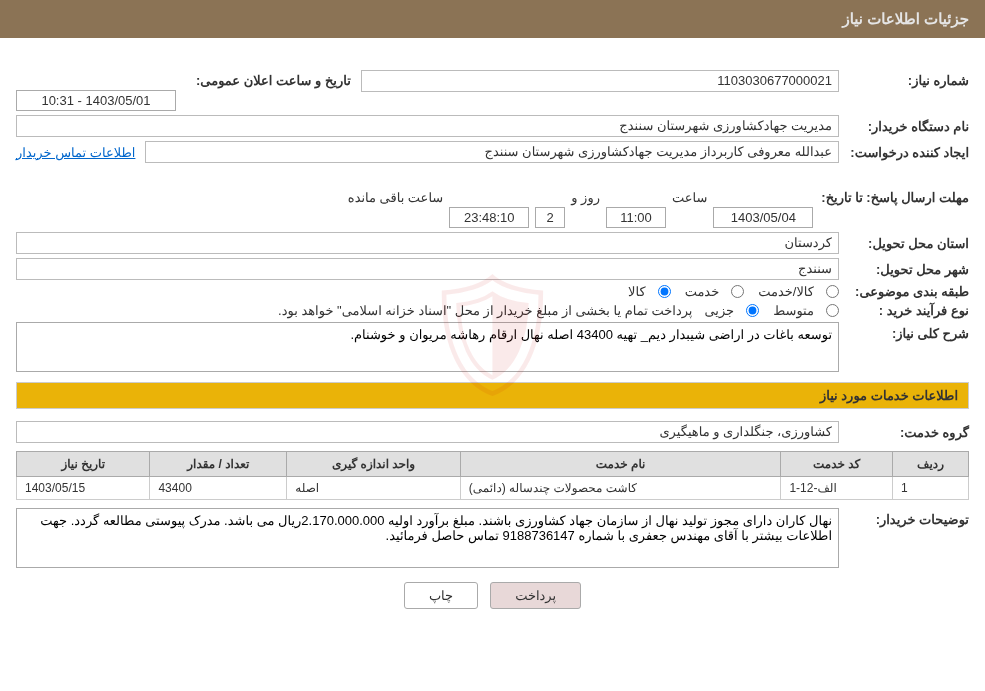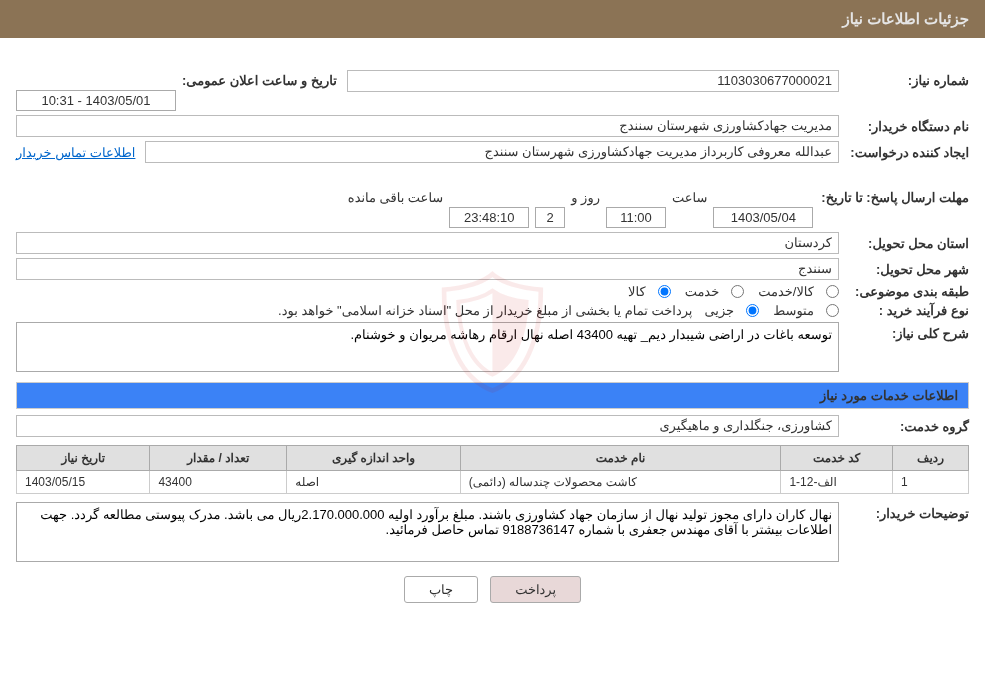--- a/index.html
+++ b/index.html
@@ -21,25 +21,25 @@
       color: #e5e5e5;
       text-align: right;
       padding: 10px 16px;
       font-size: 15px;
       font-weight: bold;
     }
     .content {
       padding: 12px 16px;
     }
     .section-title {
-      background: #3b82f6;
+      background: #eab308;
       border: 1px solid #ccc;
       padding: 5px 10px;
       font-weight: bold;
-      margin: 10px 0 6px 0;
+      margin: 10px 0 12px 0;
       text-align: right;
       font-size: 13px;
     }
     .value-box {
       border: 1px solid #aaa;
       background: #fff;
       padding: 2px 6px;
       display: inline-block;
       min-width: 80px;
       text-align: center;
@@ -157,21 +157,21 @@
   <div class="header-bar">
     <span>جزئیات اطلاعات نیاز</span>
   </div>
 
   <div class="content watermark-area">
     <div class="shield-watermark">🛡</div>
 
     <div class="field-row">
       <div class="field-label">شماره نیاز:</div>
       <div class="field-value">1103030677000021</div>
-      <div style="margin-right:10px; margin-left:6px; font-weight:bold; white-space:nowrap;">تاریخ و ساعت اعلان عمومی:</div>
+      <div style="margin-right:10px; margin-left:20px; font-weight:bold; white-space:nowrap;">تاریخ و ساعت اعلان عمومی:</div>
       <div class="value-box" style="min-width:160px;">1403/05/01 - 10:31</div>
     </div>
 
     <div class="field-row">
       <div class="field-label">نام دستگاه خریدار:</div>
       <div class="field-value">مدیریت جهادکشاورزی شهرستان سنندج</div>
     </div>
 
     <div class="field-row">
       <div class="field-label">ایجاد کننده درخواست:</div>

